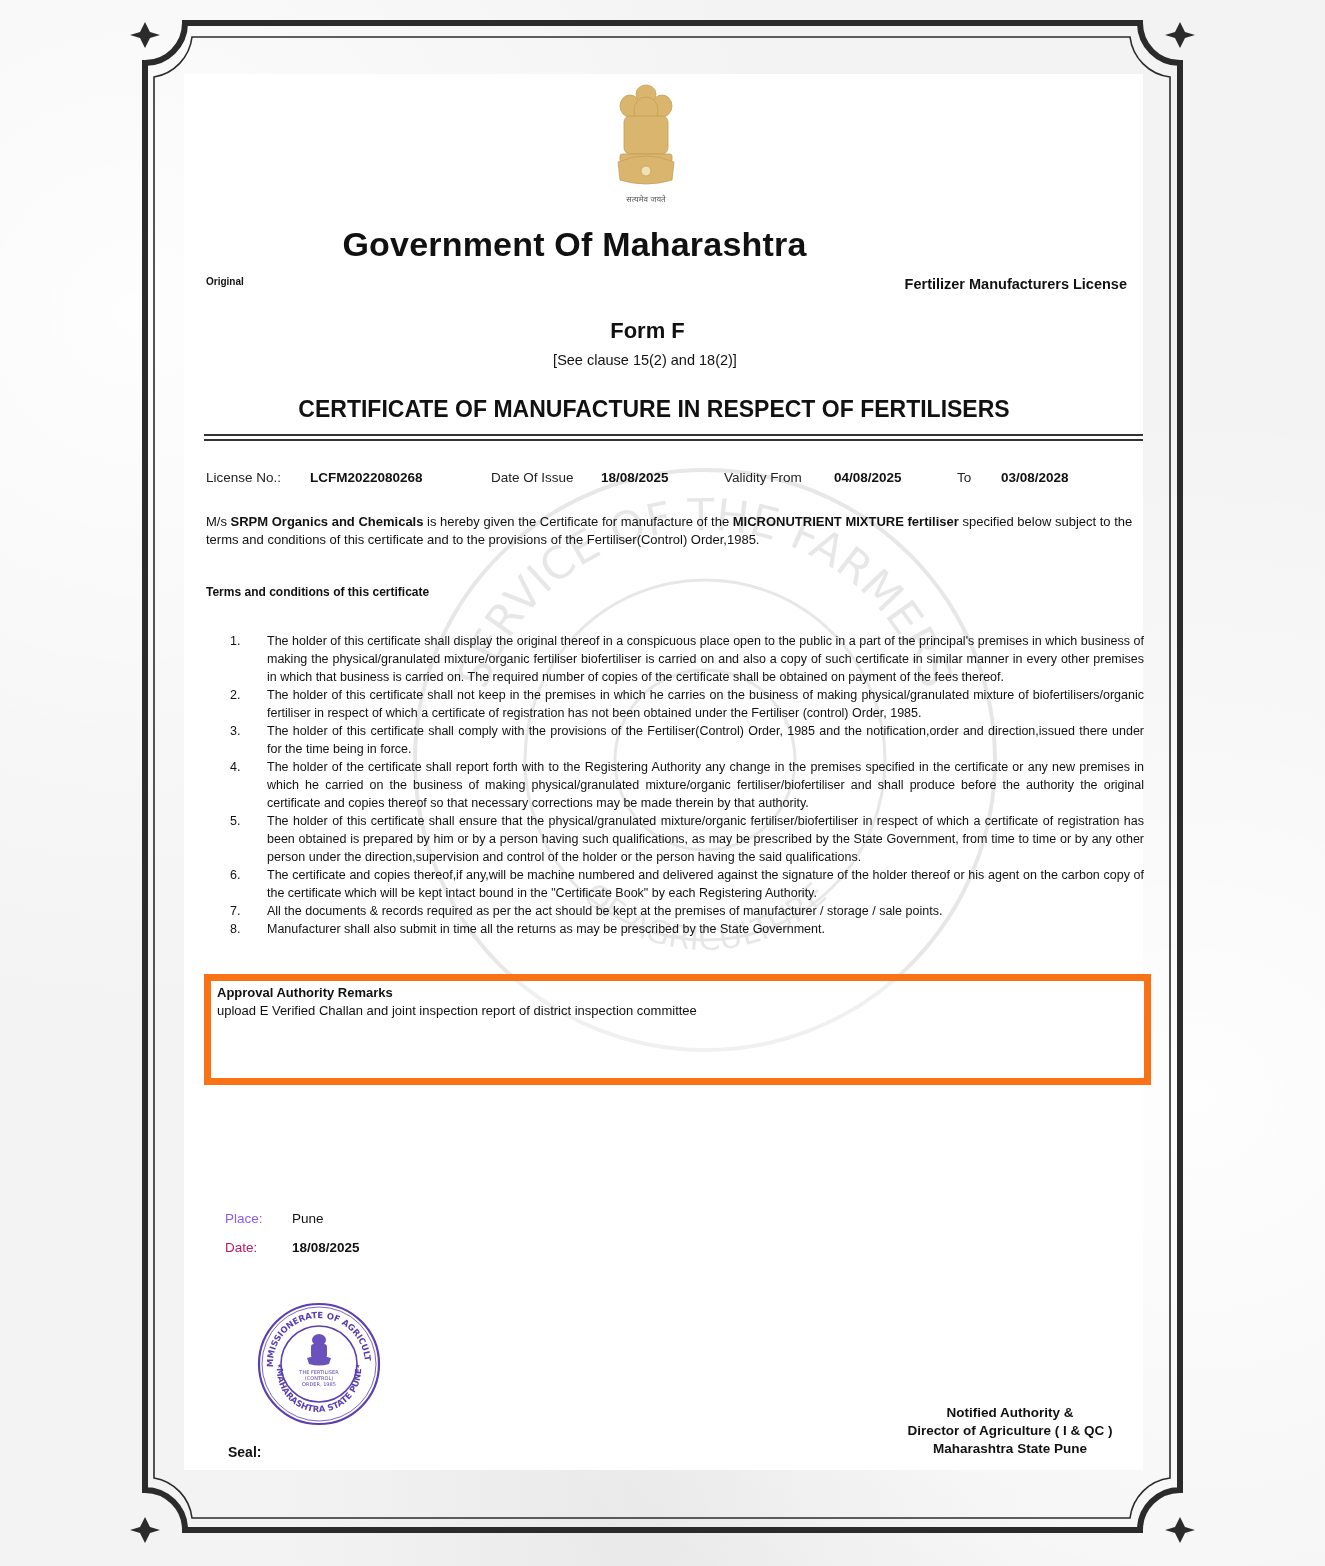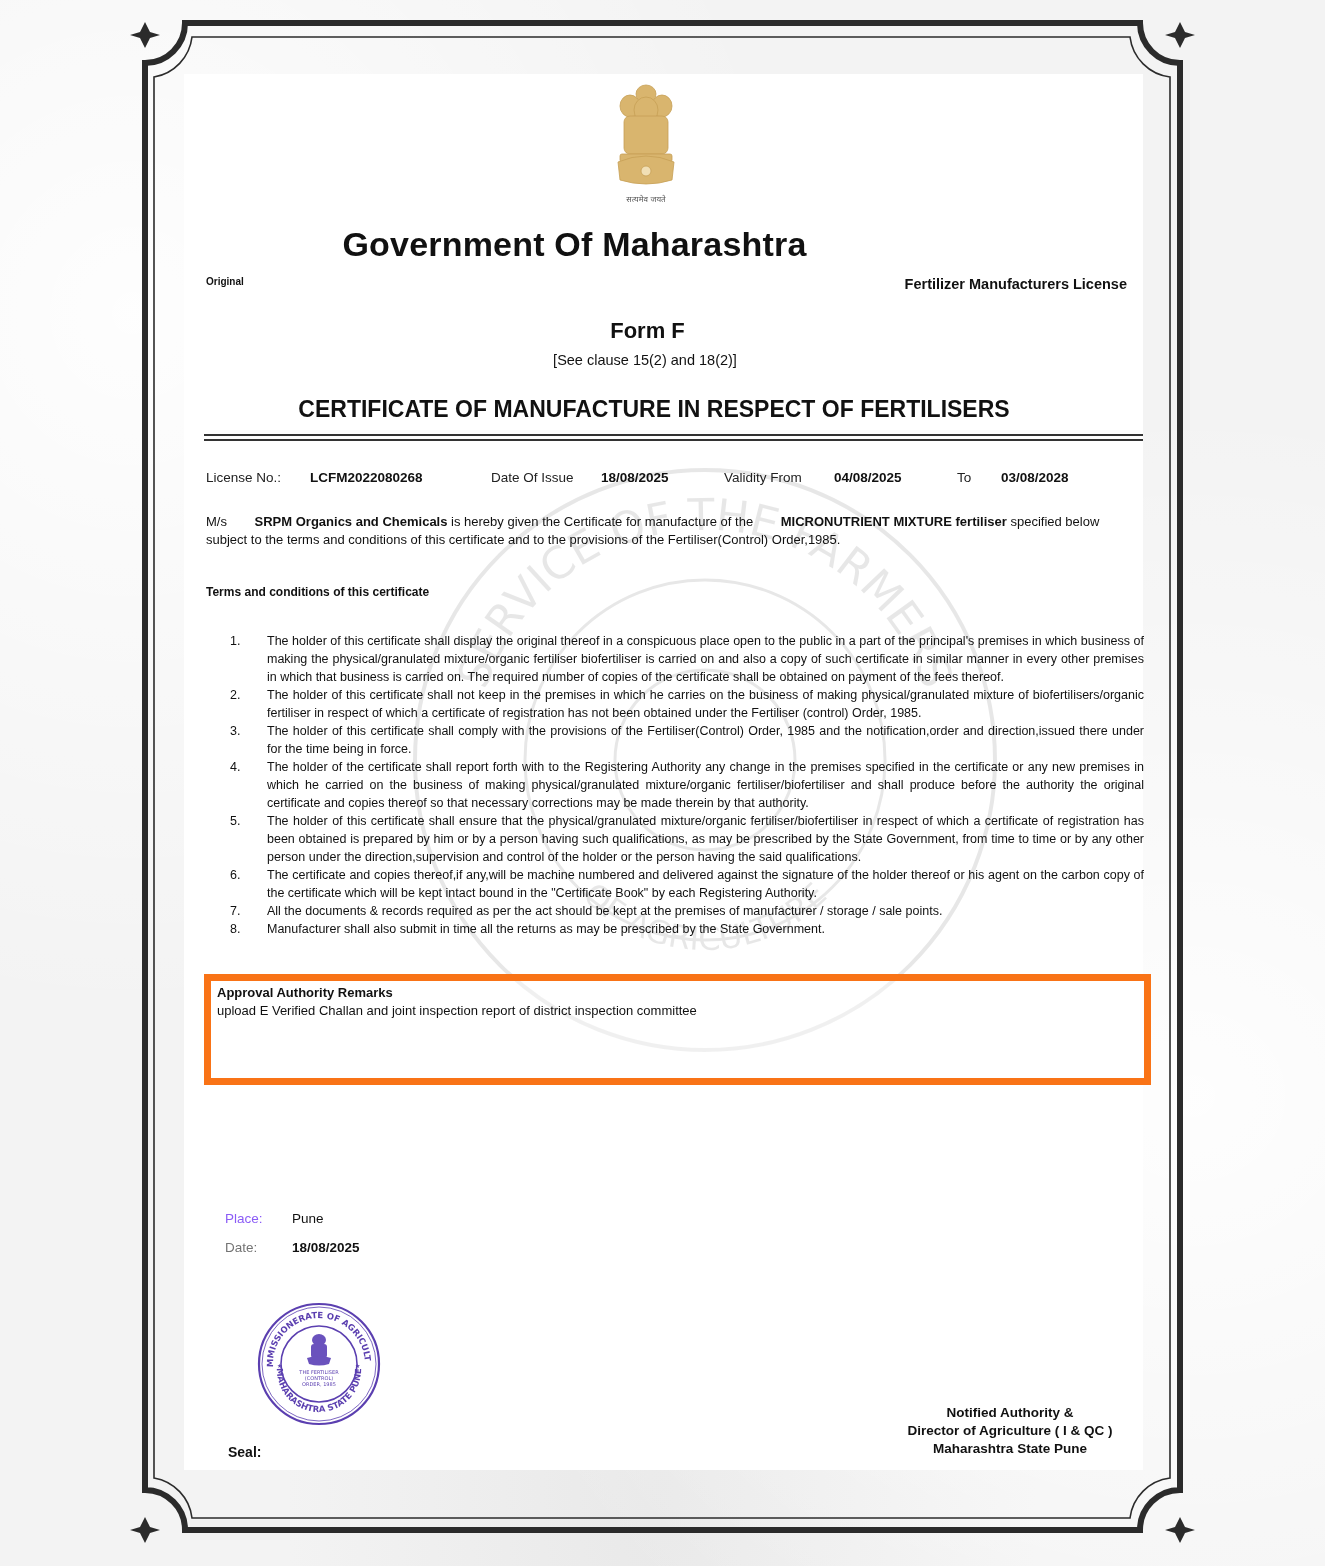--- a/index.html
+++ b/index.html
@@ -28,36 +28,36 @@
   .form-f { left: 0; width: 1295px; top: 298px; text-align: center; font-size: 22px; font-weight: bold; margin-top: 20px; }
   .clause { left: 0; width: 1290px; top: 352px; text-align: center; font-size: 14.5px; }
   .cert-title { left: 0; width: 1308px; top: 396px; text-align: center; font-size: 23px; font-weight: bold; }
   .double-rule { left: 204px; top: 434px; width: 939px; height: 3px; border-top: 2px solid #333; border-bottom: 2px solid #333; }
 
   .lic-row { top: 470px; font-size: 13.5px; }
   .lic-label { color: #222; }
   .lic-val { font-weight: bold; }
 
   .intro { left: 206px; top: 513px; width: 930px; font-size: 13px; line-height: 18px; }
-  .intro b { font-weight: bold; margin-left: 24px; }
+  .intro b { font-weight: bold; }
 
   .terms-heading { left: 206px; top: 585px; font-size: 12px; font-weight: bold; }
 
   .terms { left: 230px; top: 632px; width: 914px; font-size: 12.5px; line-height: 18px; margin: 0; padding: 0; list-style: none; }
   .terms li { display: flex; }
   .terms .num { width: 37px; flex: none; }
   .terms .txt { flex: 1; text-align: justify; }
 
   .remarks-box { left: 204px; top: 974px; width: 933px; height: 97px; border: 7px solid #f97316; background: rgba(255,255,255,0.4); }
   .remarks-title { left: 6px; top: 4px; font-size: 13px; font-weight: bold; }
   .remarks-text { left: 6px; top: 22px; font-size: 13px; }
 
   .place-label { left: 225px; top: 1211px; font-size: 13.5px; color: #8b5cf6; }
   .place-val { left: 292px; top: 1211px; font-size: 13.5px; font-weight: normal; }
-  .date-label { left: 225px; top: 1240px; font-size: 13.5px; color: #737373; }
+  .date-label { left: 225px; top: 1240px; font-size: 13.5px; color: #be185d; }
   .date-val { left: 292px; top: 1240px; font-size: 13.5px; font-weight: bold; }
 
   .stamp { left: 255px; top: 1300px; width: 128px; height: 128px; }
   .seal-label { left: 228px; top: 1444px; font-size: 14px; font-weight: bold; }
 
   .sign { left: 890px; top: 1404px; width: 240px; text-align: center; font-size: 13.5px; font-weight: bold; line-height: 18px; }
 </style>
 </head>
 <body>
 

